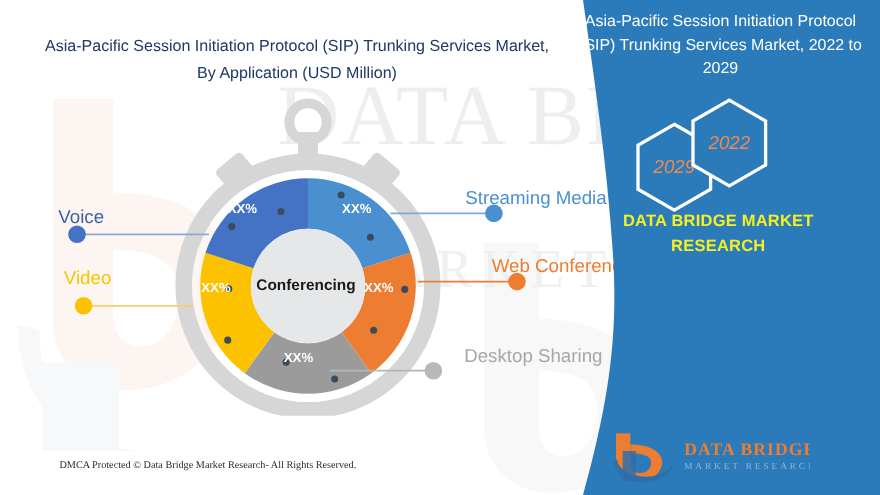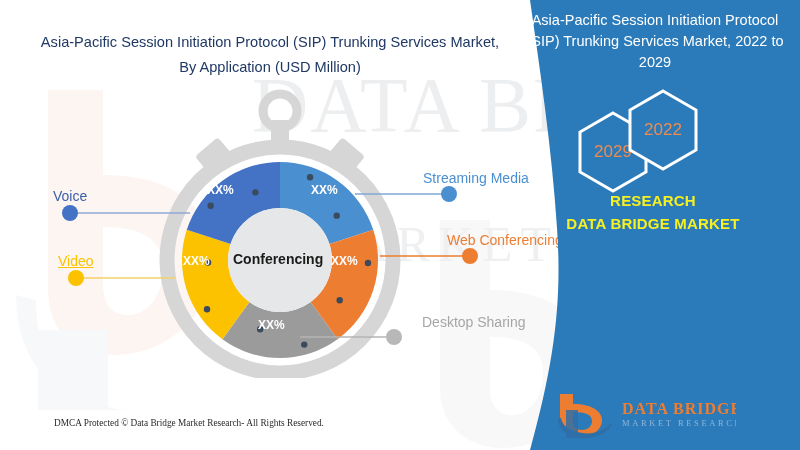--- a/index.html
+++ b/index.html
@@ -66,21 +66,21 @@
     text-align: center;
     font-weight: 400;
   }
   .hex-wrap {
     position: absolute;
     top: 88px; left: 70px;
     width: 190px; height: 110px;
   }
   .hex {
     position: absolute;
-    width: 74px; height: 84px;
+    width: 74px; height: 84px; font-style: italic;
   }
   .hex-2029 { left: 6px; top: 22px; }
   .hex-2022 { left: 56px; top: 0px; }
   .hex-label {
     position: absolute;
     inset: 0;
     display: flex; align-items: center; justify-content: center;
     color: #ef8b4e;
     font-size: 17px;
     font-weight: 400;
@@ -134,21 +134,21 @@
     position: absolute;
     color: #1a1a1a;
     font-size: 14px;
     font-weight: 700;
     white-space: nowrap;
   }
 
   
   .callout {
     position: absolute;
-    font-size: 14px;
+    font-size: 17px;
     white-space: nowrap;
   }
 
   
   .footer {
     position: absolute;
     bottom: 12px; left: 16px;
     width: 530px;
     height: 20px;
     margin-left: 10px;
@@ -244,21 +244,21 @@
     <circle cx="449" cy="194" r="8" fill="#4a90d1"></circle>
 
     <line x1="468" y1="256" x2="380" y2="256" stroke="#ed7d31" stroke-width="1.6"></line>
     <circle cx="470" cy="256" r="8" fill="#ed7d31"></circle>
 
     <line x1="392" y1="337" x2="300" y2="337" stroke="#b5b5b5" stroke-width="1.6"></line>
     <circle cx="394" cy="337" r="8" fill="#b8b8b8"></circle>
   </svg>
 
   <div class="callout" style="left:53px; top:188px; color:#3a5fa8;">Voice</div>
-  <div class="callout" style="left:58px; top:253px; color:#fcc200;text-decoration:underline;">Video</div>
+  <div class="callout" style="left:58px; top:243px; color:#fcc200;">Video</div>
   <div class="callout" style="left:423px; top:170px; color:#4a90d1;">Streaming Media</div>
   <div class="callout" style="left:447px; top:232px; color:#ed7d31;">Web Conferencing</div>
   <div class="callout" style="left:386px; top:314px; color:#a6a6a6;margin-left:36px;">Desktop Sharing</div>
 
   <div class="blue-panel">
     <svg width="300" height="450" viewBox="0 0 300 450" style="position:absolute;inset:0;">
       <path d="M30 0 L300 0 L300 450 L30 450 C55 360 62 300 57 228 C52 150 40 70 30 0 Z" fill="#2b7bba"></path>
     </svg>
     <div class="panel-title">Asia-Pacific Session Initiation Protocol (SIP) Trunking Services Market, 2022 to 2029</div>
 
@@ -271,22 +271,22 @@
       </div>
       <div class="hex hex-2022">
         <svg width="74" height="84" viewBox="0 0 74 84">
           <polygon points="37,3 70,22 70,62 37,81 4,62 4,22" fill="#2b7bba" stroke="#ffffff" stroke-width="3"></polygon>
         </svg>
         <div class="hex-label">2022</div>
       </div>
     </div>
 
     <div class="brand-text">
+      <div>DATA BRIDGE MARKET</div>
       <div>RESEARCH</div>
-      <div>DATA BRIDGE MARKET</div>
     </div>
   </div>
 
   <div class="dbmr-logo">
     <svg width="180" height="48" viewBox="0 0 180 48">
       <rect x="4" y="2" width="13" height="30" fill="#ed7d31"></rect>
       <path d="M17 12 C37 12 46 20 46 28 C46 38 36 45 25 45 C13 45 4 38 4 28 L4 20 L17 20 L17 30 C17 35 21 38 26 38 C32 38 36 34 36 29 C36 23 30 20 17 20 Z" fill="#ed7d31"></path>
       <path d="M2 26 C2 40 16 48 32 46 C48 44 56 36 56 30 C50 38 38 43 26 41 C14 39 6 34 5 26 Z" fill="#2f6fa8"></path>
       <path d="M10 18 L22 18 L22 46 L10 46 Z" fill="#2f6fa8" opacity=".85"></path>
       <text x="66" y="22" font-family="Liberation Serif, serif" font-size="16" font-weight="700" fill="#ed7d31" letter-spacing="1">DATA BRIDGE</text>

